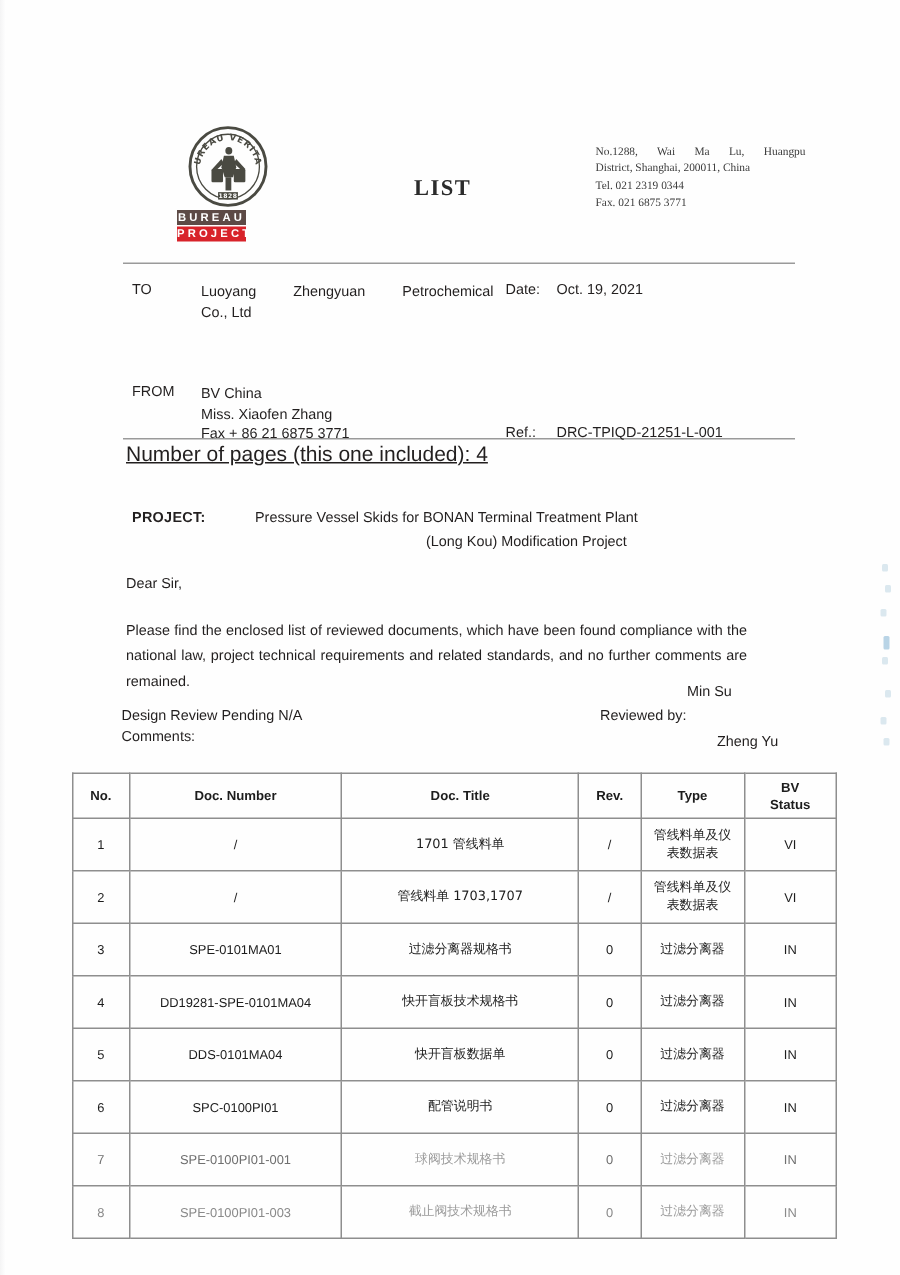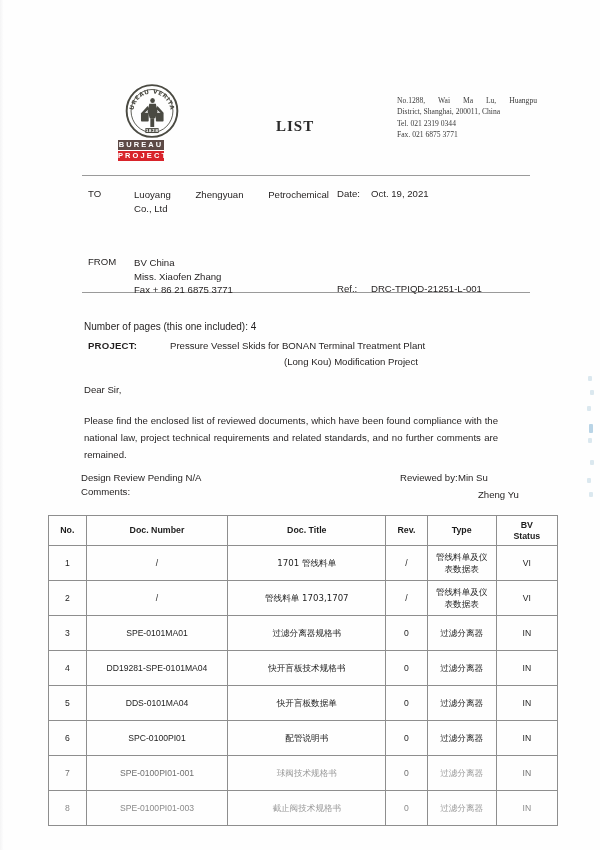--- a/index.html
+++ b/index.html
@@ -116,21 +116,21 @@
                 text-align: justify; }
   .to-value .l1 { display: block; text-align-last: justify; }
   .date-label { left: 337px; top: 188px; }
   .date-value { left: 371px; top: 188px; }
 
   .from-label  { left: 88px;  top: 256px; }
   .from-lines  { left: 134px; top: 256px; line-height: 13.5px; }
   .ref-label   { left: 337px; top: 283px; }
   .ref-value   { left: 371px; top: 283px; }
 
-  .pages-line  { left: 84px;  top: 321px; font-size: 10px; }
+  .pages-line  { left: 84px;  top: 294px; font-size: 14px; text-decoration: underline; }
 
   .project-label {
     left: 88px; top: 340px;
     font-weight: bold;
     letter-spacing: 0.2px;
   }
   .project-l1 { left: 170px; top: 340px; }
   .project-l2 { left: 248px; top: 356px; margin-left: 36px; }
 
   .dear { left: 84px; top: 384px; }
@@ -141,21 +141,21 @@
     width: 414px;
     font-size: 9.6px;
     line-height: 17px;
     text-align: justify;
     text-align-last: left;
   }
 
   .drc-l1 { left: 81px;  top: 472px; }
   .drc-l2 { left: 81px;  top: 486px; }
   .rev-by { left: 400px; top: 472px; }
-  .rev-n1 { left: 458px; top: 472px; }
+  .rev-n1 { left: 458px; top: 456px; }
   .rev-n2 { left: 478px; top: 489px; text-align: center; }
 
   
   table.doclist {
     position: absolute;
     left: 48px;
     top: 515px;
     width: 510px;
     border-collapse: collapse;
     font-size: 8.6px;

